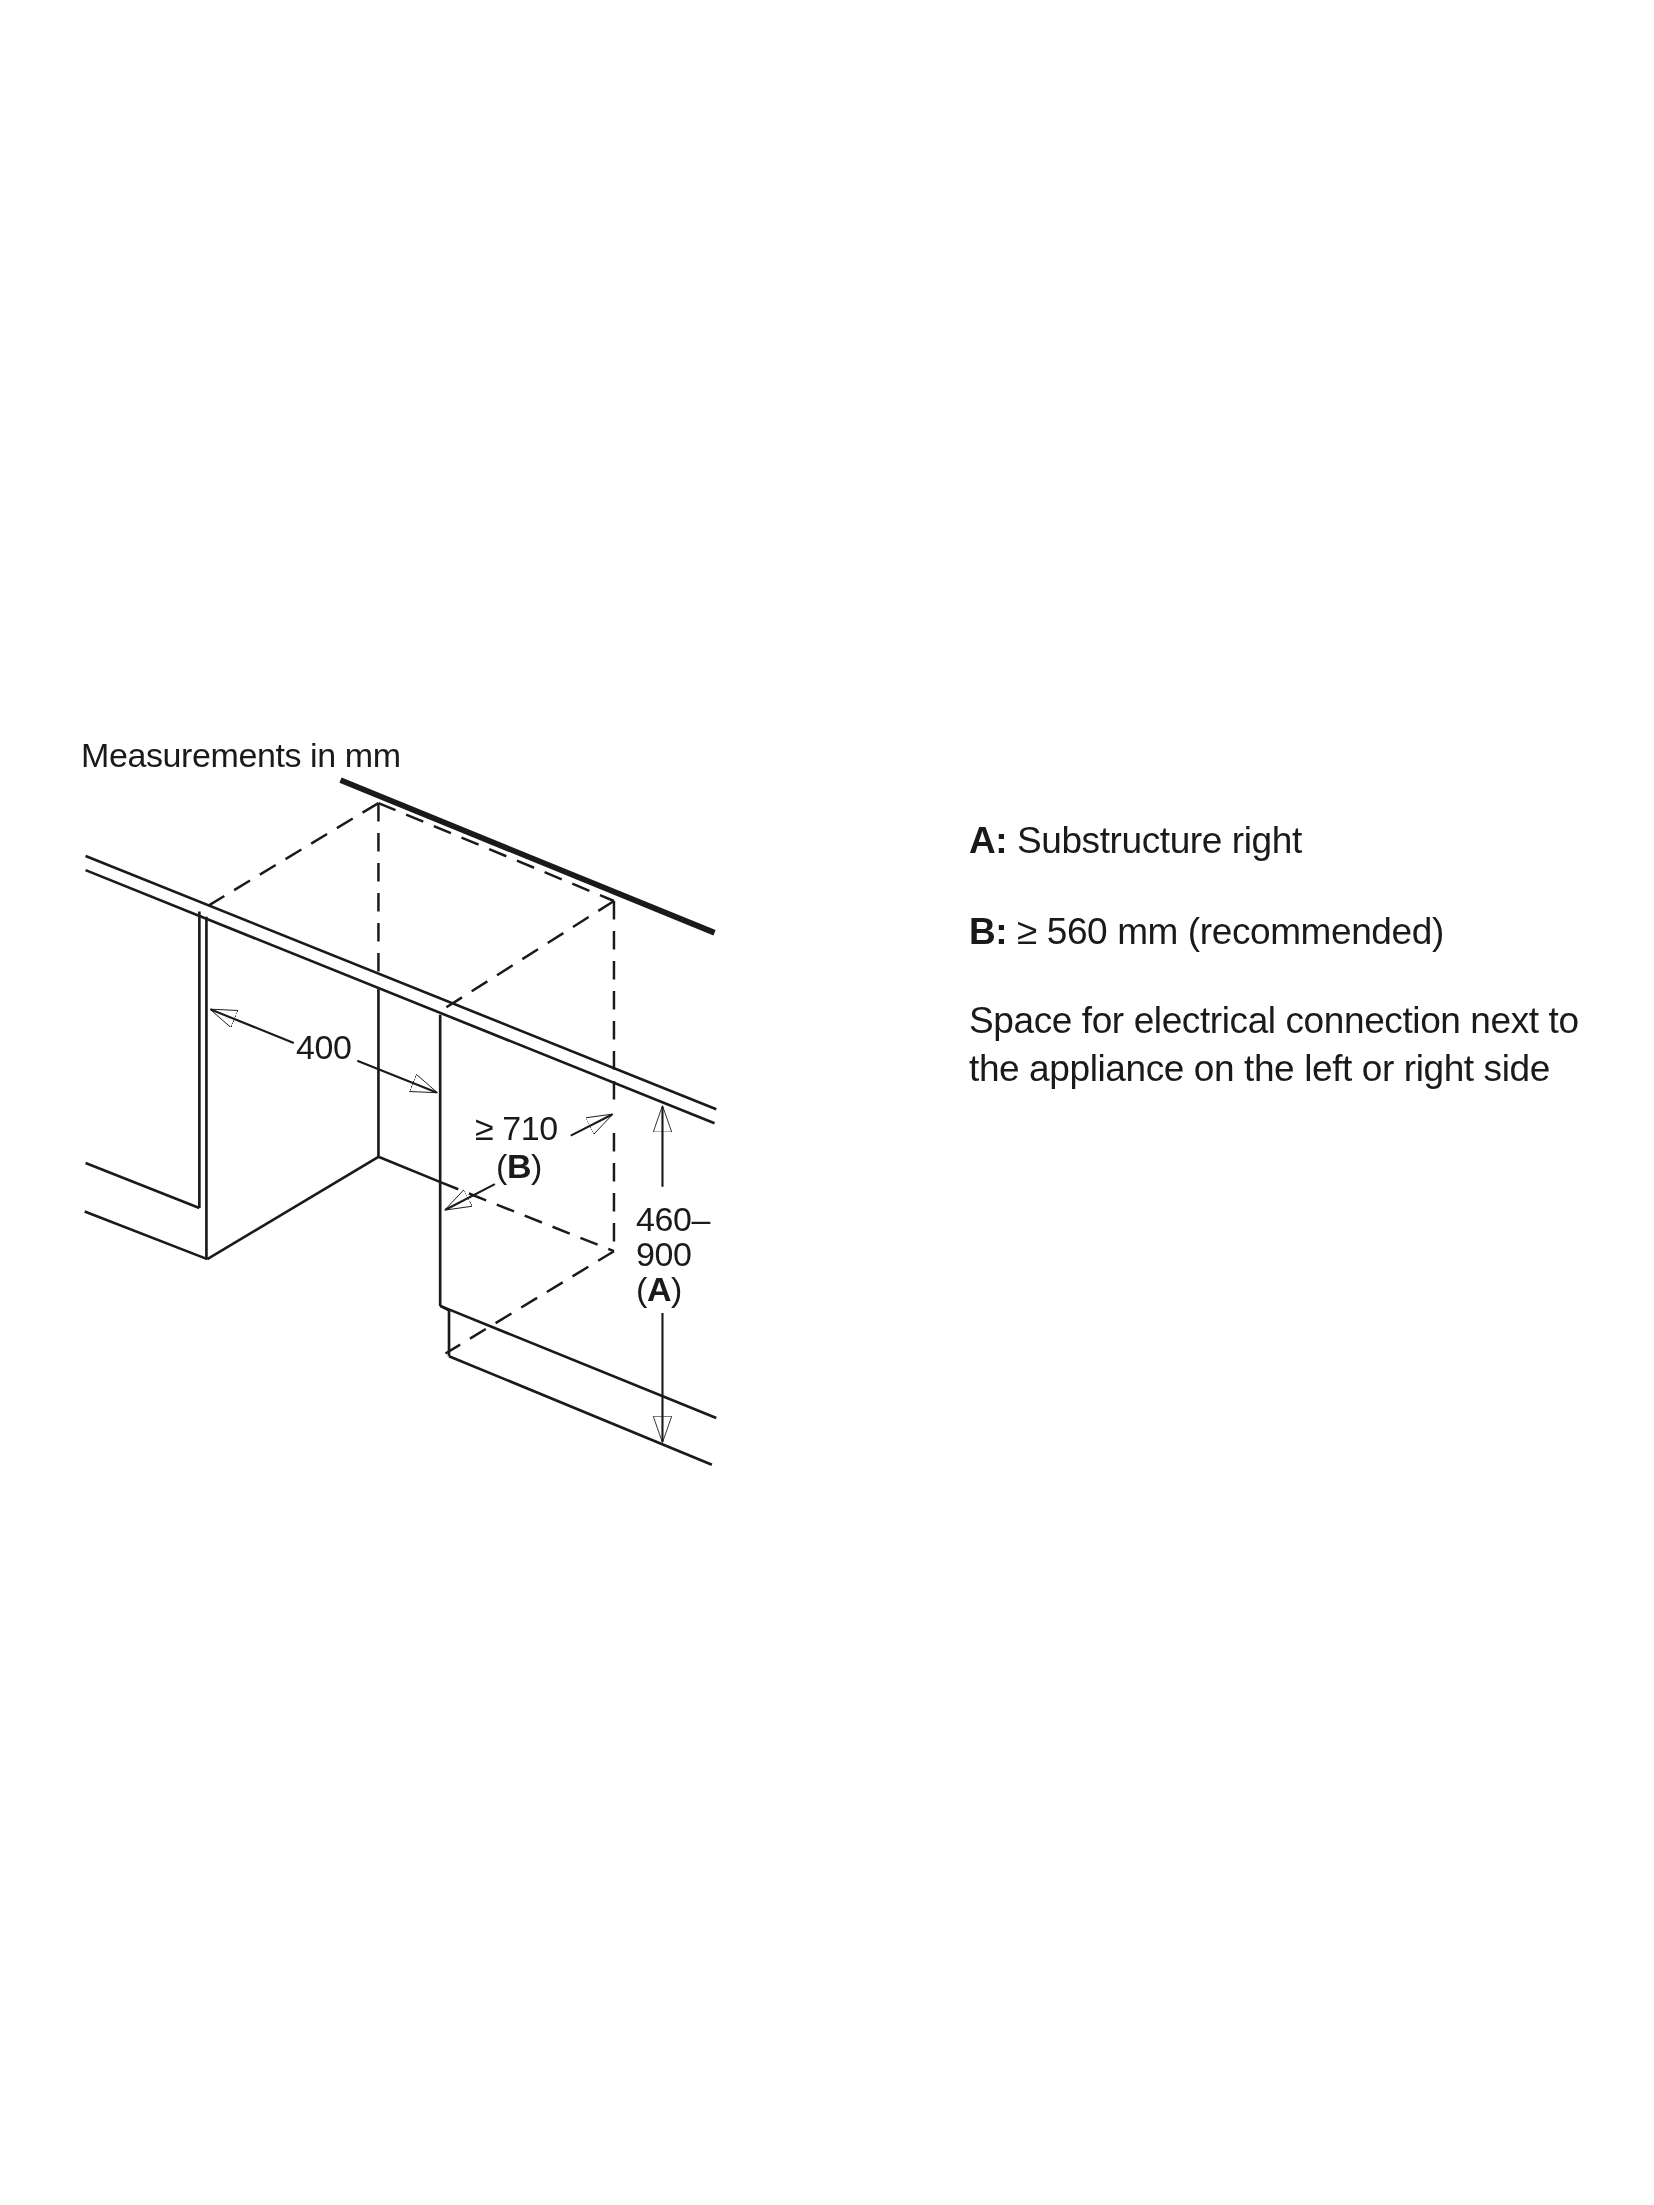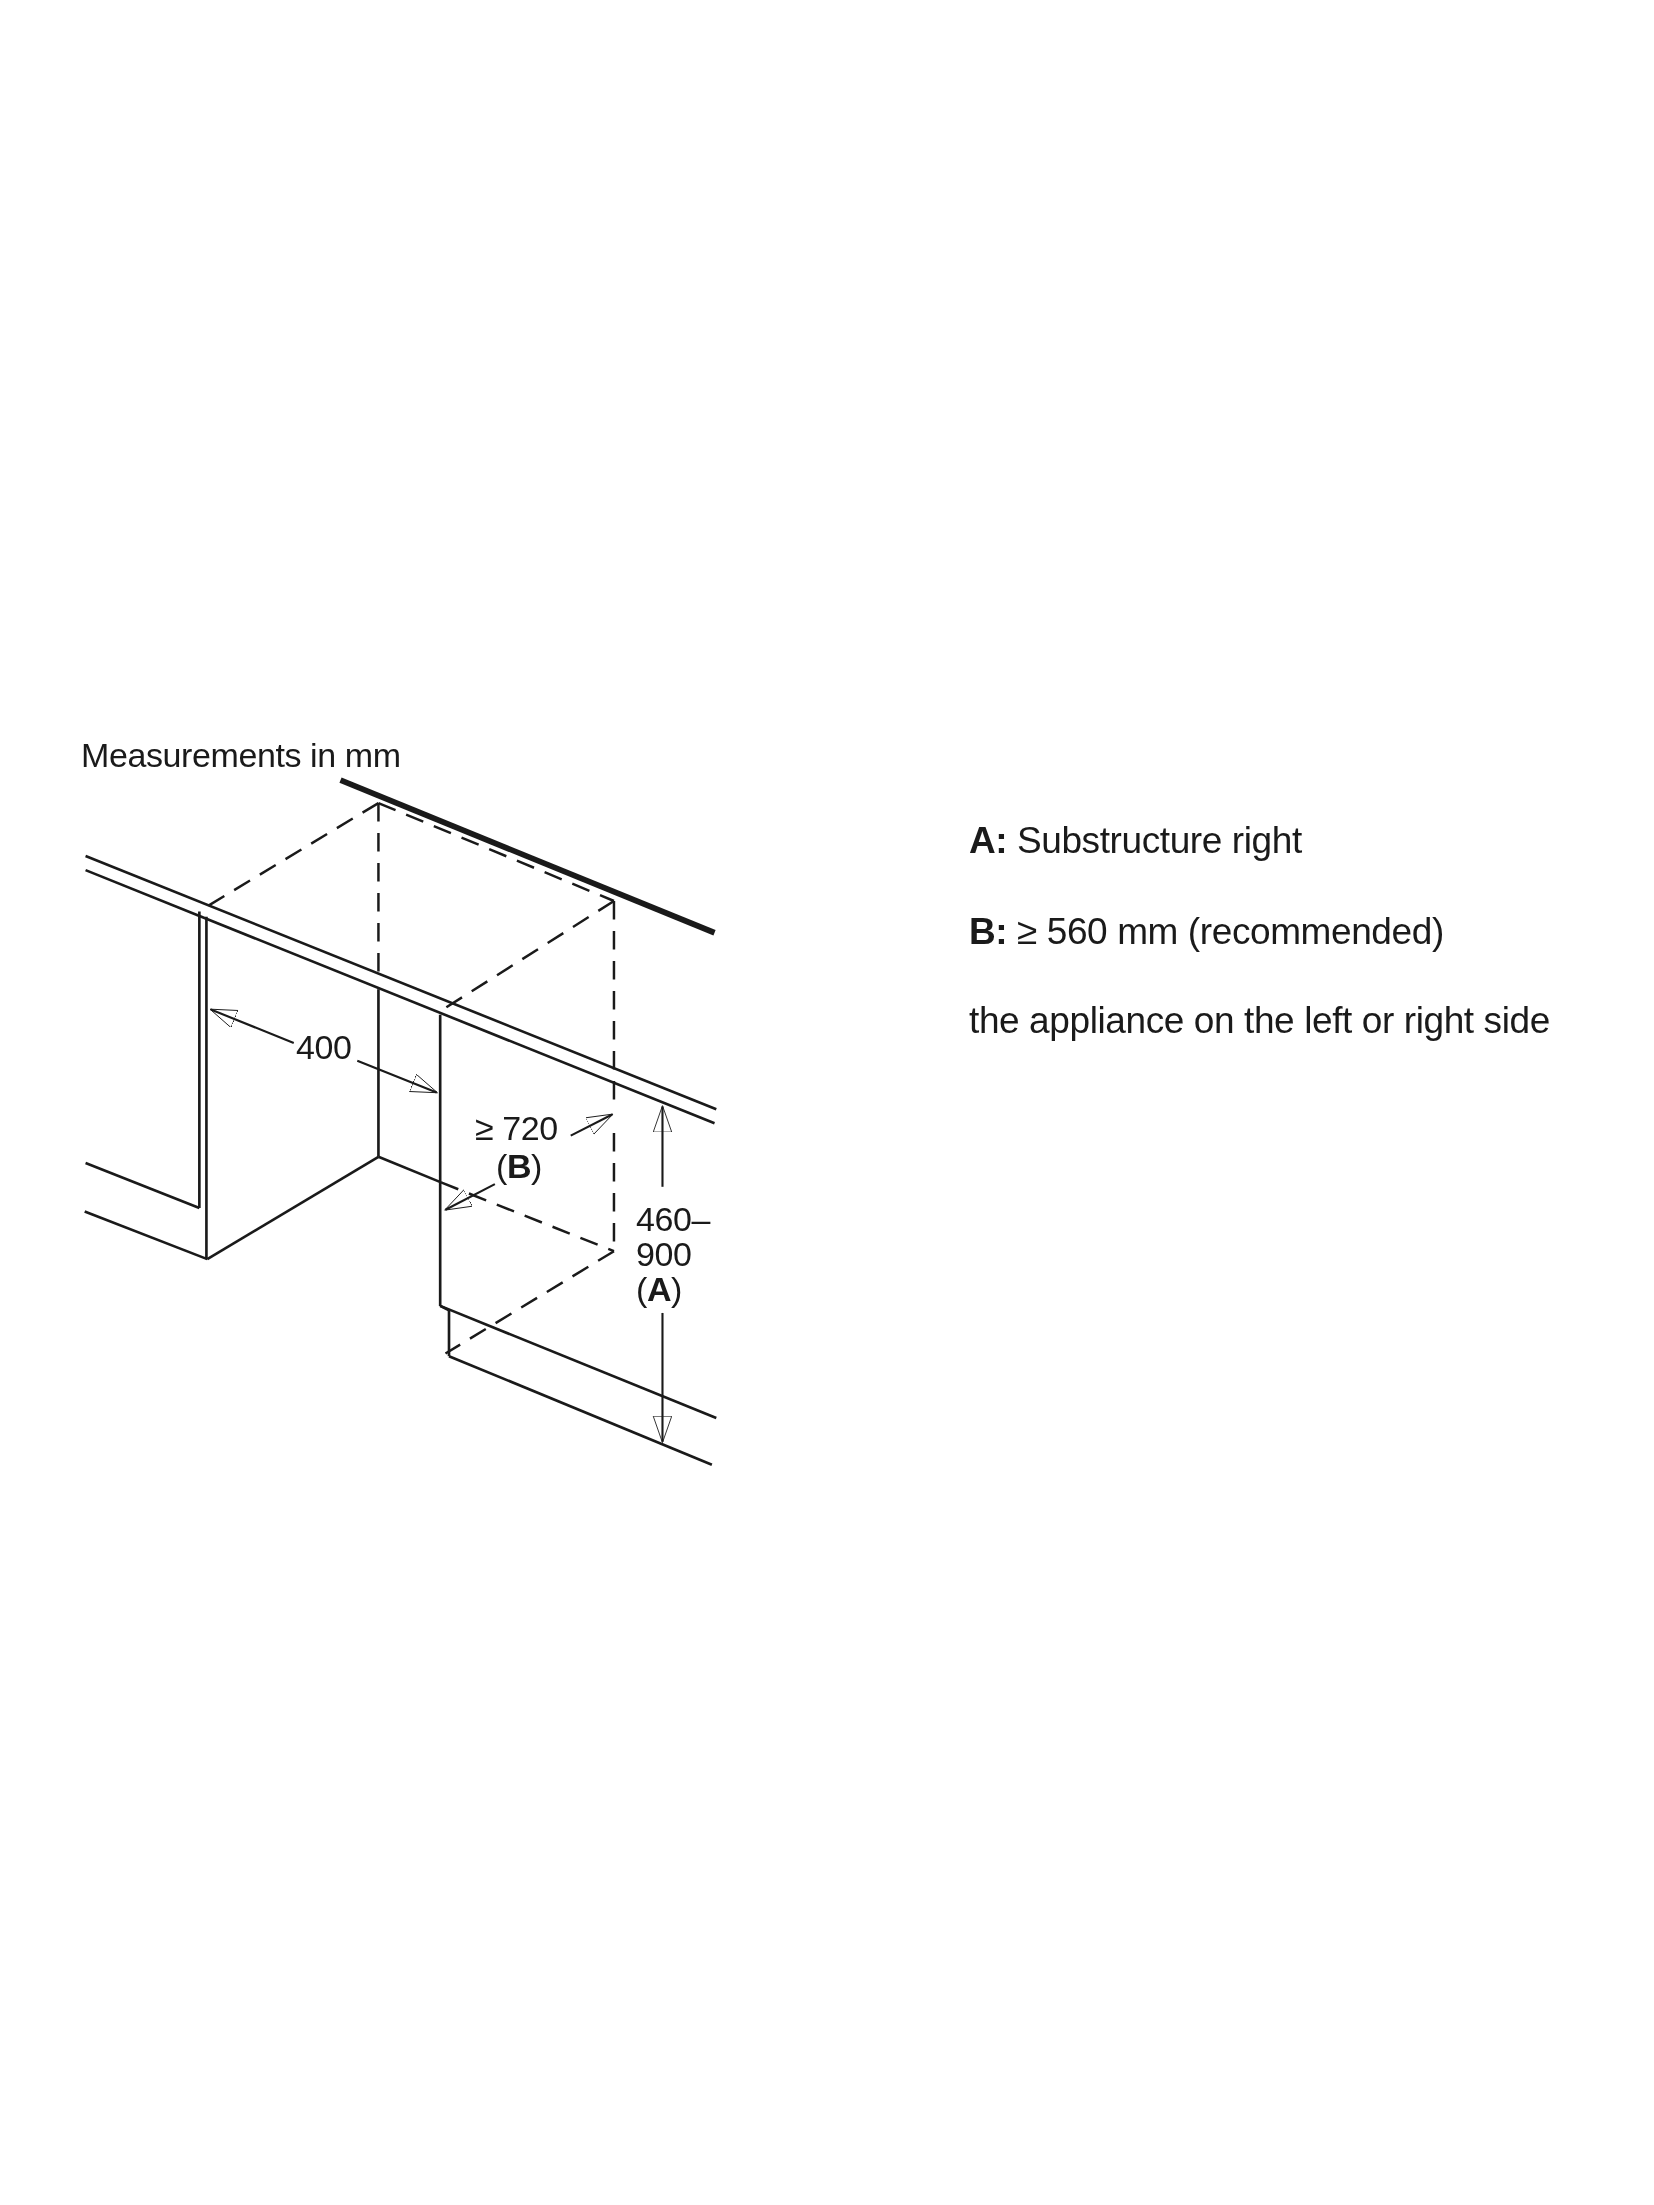--- a/index.html
+++ b/index.html
@@ -117,31 +117,32 @@
     <g>
       <line class="dim" x1="751" y1="1345" x2="751" y2="1254" marker-end="url(#arrow)"></line>
       <line class="dim" x1="751" y1="1488" x2="751" y2="1634" marker-end="url(#arrow)"></line>
     </g>
   </svg>
 
   <div class="lbl title-lbl">Measurements in mm</div>
 
   <div class="lbl dim-600-lbl">400</div>
 
-  <div class="lbl dim-550-lbl">≥ 720</div>
+  <div class="lbl dim-550-lbl">≥ 710</div>
   <div class="lbl dim-b-lbl"><span>(</span><span class="b">B</span><span>)</span></div>
 
   <div class="lbl dim-a-lbl">
     <div>460–</div>
     <div>900</div>
     <div><span>(</span><span class="b">A</span><span>)</span></div>
   </div>
 
   <div class="legend legend-a"><span class="prefix">A:</span><span>Substructure right</span></div>
 
   <div class="legend legend-b"><span class="prefix">B:</span><span>≥ 560 mm (recommended)</span></div>
 
   <div class="legend note">
+    <div>Space for electrical connection next to</div>
     <div>the appliance on the left or right side</div>
   </div>
 
 </div>
 
 
 </body></html>

